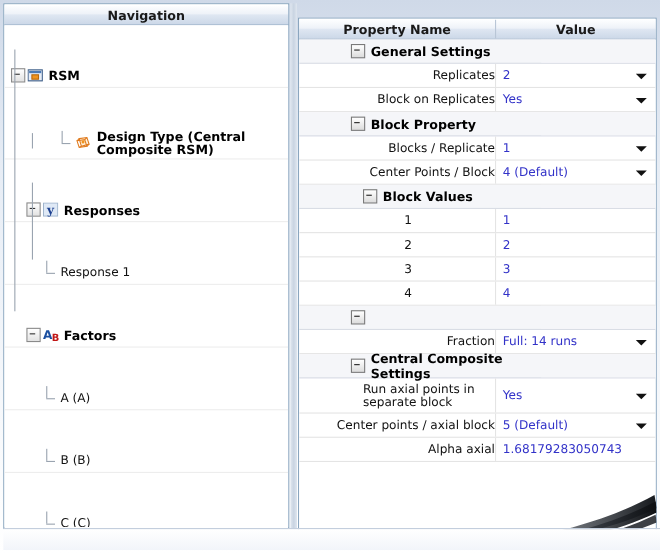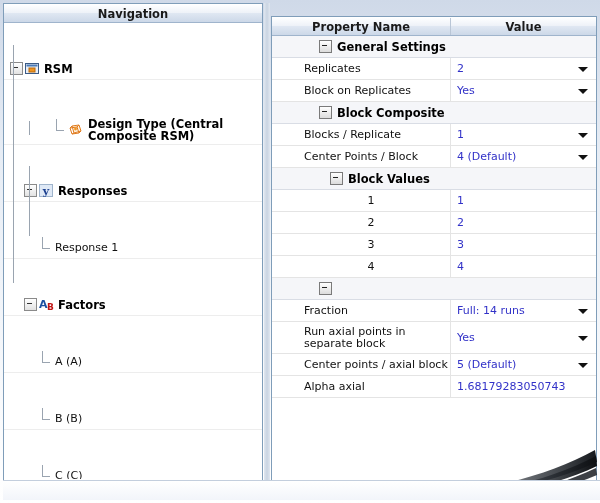--- a/index.html
+++ b/index.html
@@ -118,21 +118,21 @@
     border-left:1px solid #e4e4e4;
     padding-left:6px;height:100%;
     display:flex;align-items:center;
     color:#3232c8;font-size:11px;
     position:relative;
   }
   .group .pname{font-weight:bold;font-size:11.5px;color:#000;padding-left:5px;}
   .group{background:#f5f6f9;border-bottom:1px solid #d9dde5;padding-left:42px;}
   .group .pvalue{border-left:none;background:#f5f6f9;}
   .group.sub .pname{padding-left:16px;}
-  .leaf .pname{padding-left:32px;}
+  .leaf .pname{padding-left:32px;justify-content:flex-end;}
   .leaf.sub2 .pname{padding-left:40px;justify-content:center;padding-right:20px;}
   .gbox{
     width:11px;height:11px;flex:0 0 11px;
     border:1px solid #7a7a7a;
     background:linear-gradient(to bottom,#ffffff,#dcdcdc);
     position:relative;margin-right:5px;
   }
   .gbox:before{content:"";position:absolute;left:2px;top:4px;width:5px;height:1px;background:#222;}
   .caret{
     position:absolute;right:8px;top:50%;margin-top:-2px;
@@ -302,21 +302,21 @@
               <span>Block on Replicates</span>
             </div>
             <div class="pvalue">
               <span>Yes</span>
               <span class="caret"></span>
             </div>
           </div>
           <div class="prow group">
             <div class="pname">
               <span class="gbox"></span>
-              <span>Block Composite</span>
+              <span>Block Property</span>
             </div>
             <div class="pvalue">
               <span></span>
             </div>
           </div>
           <div class="prow leaf">
             <div class="pname">
               <span>Blocks / Replicate</span>
             </div>
             <div class="pvalue">
@@ -382,20 +382,29 @@
               <span></span>
             </div>
           </div>
           <div class="prow leaf">
             <div class="pname">
               <span>Fraction</span>
             </div>
             <div class="pvalue">
               <span>Full: 14 runs</span>
               <span class="caret"></span>
+            </div>
+          </div>
+          <div class="prow group">
+            <div class="pname">
+              <span class="gbox"></span>
+              <span>Central Composite Settings</span>
+            </div>
+            <div class="pvalue">
+              <span></span>
             </div>
           </div>
           <div class="prow leaf tall">
             <div class="pname">
               <span class="twoline" style="max-width: 120px;">Run axial points in separate block</span>
             </div>
             <div class="pvalue">
               <span>Yes</span>
               <span class="caret"></span>
             </div>

